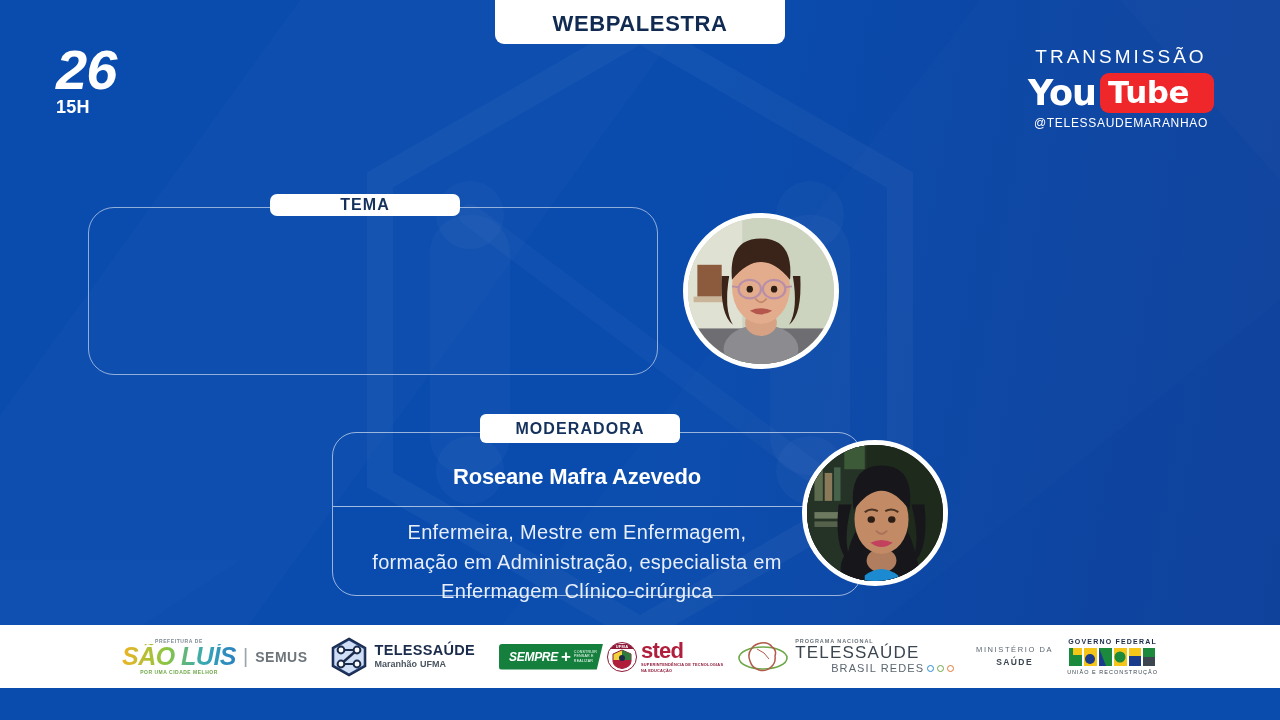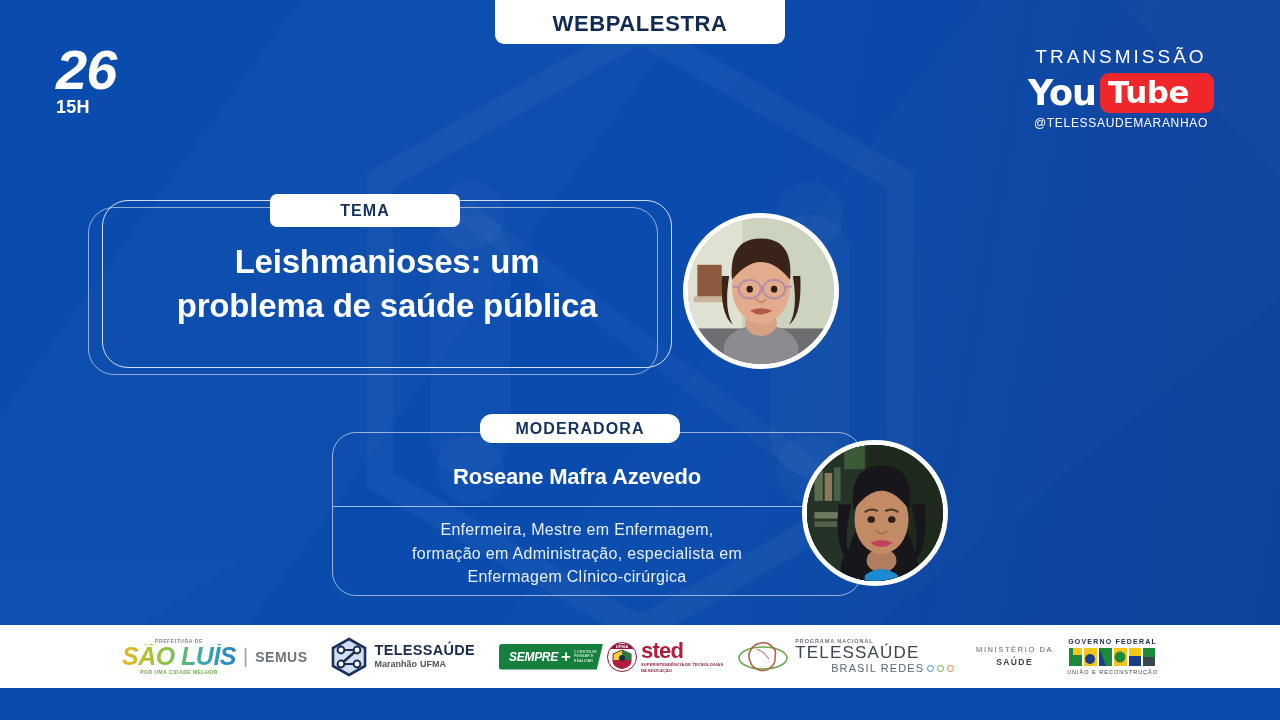--- a/index.html
+++ b/index.html
@@ -74,21 +74,21 @@
     position:absolute; left:102px; top:200px; width:570px; height:168px;
     border:1.3px solid rgba(255,255,255,.82); border-radius:26px;
     display:flex; align-items:center; justify-content:center;
   }
   .tema-title {
     color:#fff; font-size:33px; font-weight:bold; line-height:1.33;
     text-align:center; letter-spacing:-.2px; padding:0 22px;
     white-space:pre-line;
   }
   .tema-label {
-    position:absolute; left:270px; top:194px; width:190px; height:33px;
+    position:absolute; left:270px; top:194px; width:190px; height:22px;
     background:#fff; border-radius:7px;
     display:flex; align-items:center; justify-content:center;
     color:#13315c; font-size:16px; font-weight:bold; letter-spacing:1.1px;
   }
 
   
   .speaker-photo {
     position:absolute; left:683px; top:213px; width:156px; height:156px;
     border-radius:50%; border:5px solid #fff; overflow:hidden;
     background:#d9d5c9;
@@ -104,36 +104,36 @@
     letter-spacing:-.1px;
   }
 
   
   .mod-outer {
     position:absolute; left:332px; top:432px; width:530px; height:164px;
     border:1.3px solid rgba(255,255,255,.58); border-radius:24px;
   }
   .mod-label {
     position:absolute; left:480px; top:414px; width:200px; height:29px;
-    background:#fff; border-radius:12px;
+    background:#fff; border-radius:6px;
     display:flex; align-items:center; justify-content:center;
     color:#13315c; font-size:16px; font-weight:bold; letter-spacing:1.1px;
   }
   .mod-name {
     position:absolute; left:332px; top:464px; width:490px;
     text-align:center; color:#fff; font-size:22px; font-weight:bold;
     letter-spacing:-.2px;
   }
   .mod-rule {
     position:absolute; left:333px; top:506px; width:487px; height:1.2px;
     background:rgba(255,255,255,.62);
   }
   .mod-bio {
     position:absolute; left:332px; top:518px; width:490px;
-    text-align:center; color:#e8effa; font-size:16px; line-height:1.48;
+    text-align:center; color:#e8effa; font-size:20px; line-height:1.48;
     letter-spacing:.3px; white-space:pre-line;
   }
   .mod-photo {
     position:absolute; left:802px; top:440px; width:146px; height:146px;
     border-radius:50%; border:5px solid #fff; overflow:hidden;
     background:#1b2418;
   }
 
   
   .footer-band {
@@ -250,24 +250,20 @@
     <div class="yt-wrap">
       <span class="yt-you">You</span>
       <span class="yt-tube-box">
         <span class="yt-tube">Tube</span>
       </span>
     </div>
     <div class="yt-handle">@TELESSAUDEMARANHAO</div>
   </div>
 
   <div class="tema-outer"></div>
-  <div class="tema-inner">
-    <div class="tema-title">Leishmanioses: um
-problema de saúde pública</div>
-  </div>
   <div class="tema-label">TEMA</div>
 
   <div class="speaker-photo">
     <svg viewBox="0 0 156 156" width="146" height="146">
       <rect width="156" height="156" fill="#ccd3bf"></rect>
       <rect x="0" y="0" width="58" height="156" fill="#dfe2d2"></rect>
       <rect x="10" y="50" width="26" height="34" fill="#8c5a3c"></rect>
       <rect x="6" y="84" width="36" height="6" fill="#c9b49a"></rect>
       <rect x="0" y="118" width="156" height="38" fill="#6e6e72"></rect>
       <ellipse cx="78" cy="140" rx="40" ry="26" fill="#8c8c90"></ellipse>

